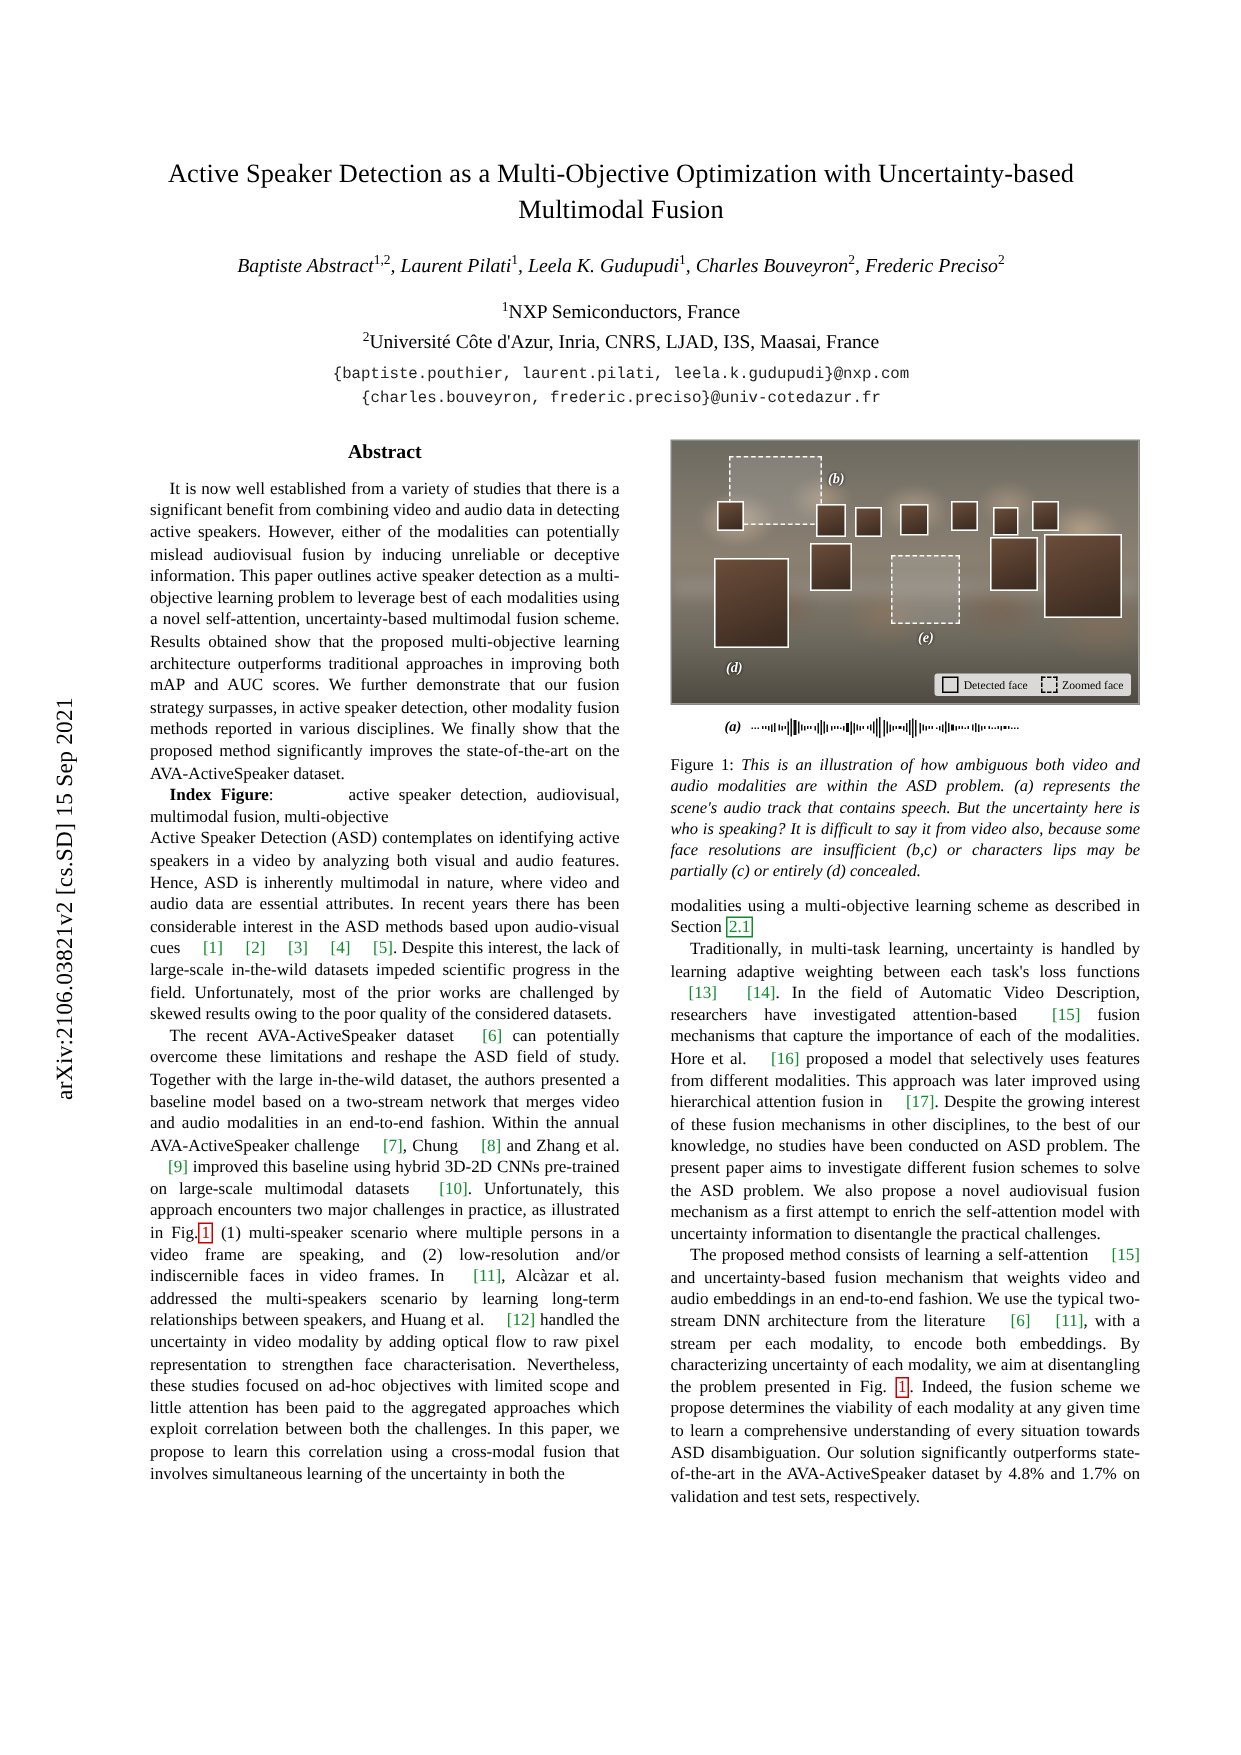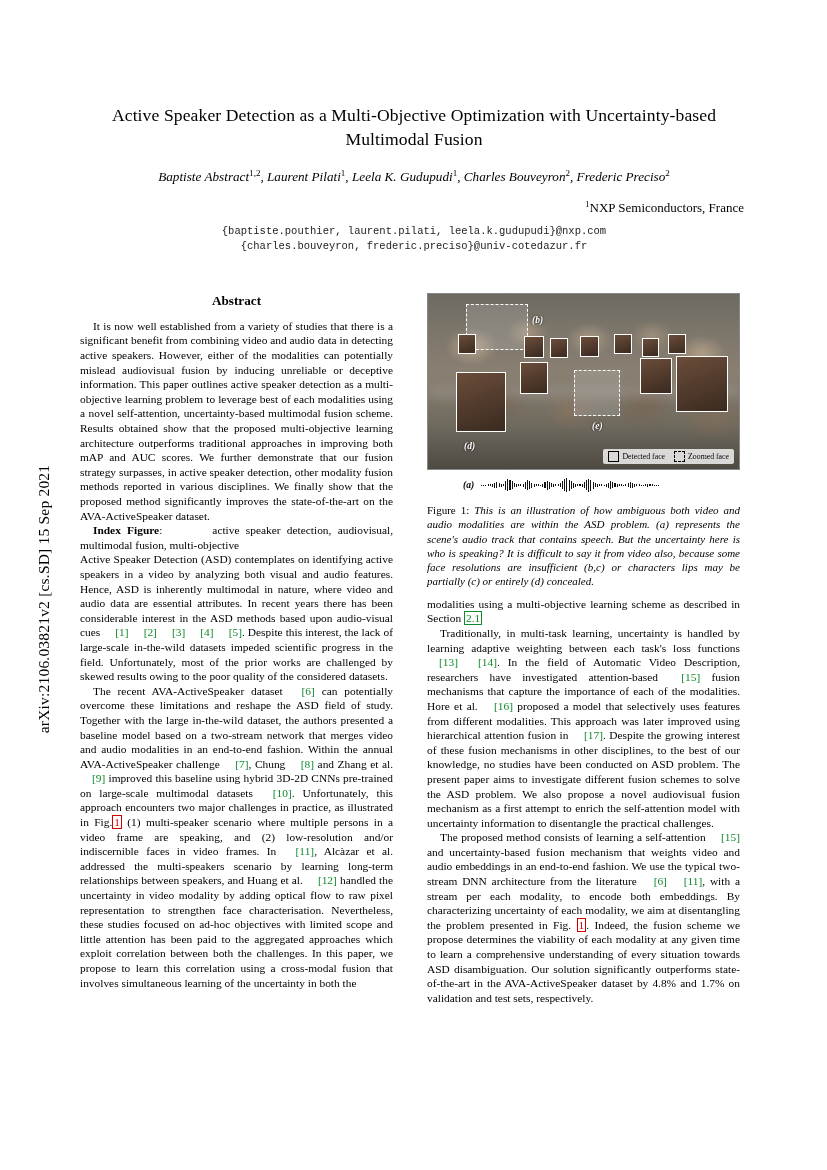--- a/index.html
+++ b/index.html
@@ -53,36 +53,36 @@
   }
   .authors {
     font-size: 13.2px;
     font-style: italic;
     text-align: center;
     margin: 0 0 13px 0;
   }
   .authors sup, .affil sup { font-style: normal; font-size: 9px; }
   .affil {
     font-size: 13px;
-    text-align: right;
+    text-align: center;
     line-height: 1.42;
     margin: 0;
   }
   .emails {
     font-family: "Liberation Mono", monospace;
     font-size: 10.5px;
     text-align: center;
     line-height: 1.5;
     margin-top: 6px;
     color: #222;
   }
   
   .cols {
     position: absolute;
-    left: 80px;
+    left: 100px;
     top: 293px;
     width: 660px;
   }
   .col {
     width: 313px;
     float: left;
     font-size: 11.4px;
     line-height: 1.28;
     text-align: justify;
   }
@@ -233,20 +233,21 @@
 
   <div class="arxiv-stamp">arXiv:2106.03821v2  [cs.SD]  15 Sep 2021</div>
 
   <div class="content">
     <div class="title">Active Speaker Detection as a Multi-Objective Optimization with Uncertainty-based Multimodal Fusion</div>
     <div class="authors">
       <i>Baptiste Abstract</i><sup>1,2</sup><i>, Laurent Pilati</i><sup>1</sup><i>, Leela K. Gudupudi</i><sup>1</sup><i>, Charles Bouveyron</i><sup>2</sup><i>, Frederic Preciso</i><sup>2</sup>
     </div>
     <div class="affil">
       <div><sup>1</sup>NXP Semiconductors, France</div>
+      <div><sup>2</sup>Université Côte d'Azur, Inria, CNRS, LJAD, I3S, Maasai, France</div>
     </div>
     <div class="emails">
       <div>{baptiste.pouthier, laurent.pilati, leela.k.gudupudi}@nxp.com</div>
       <div>{charles.bouveyron, frederic.preciso}@univ-cotedazur.fr</div>
     </div>
   </div>
 
   <div class="cols">
 
     <div class="col left">

